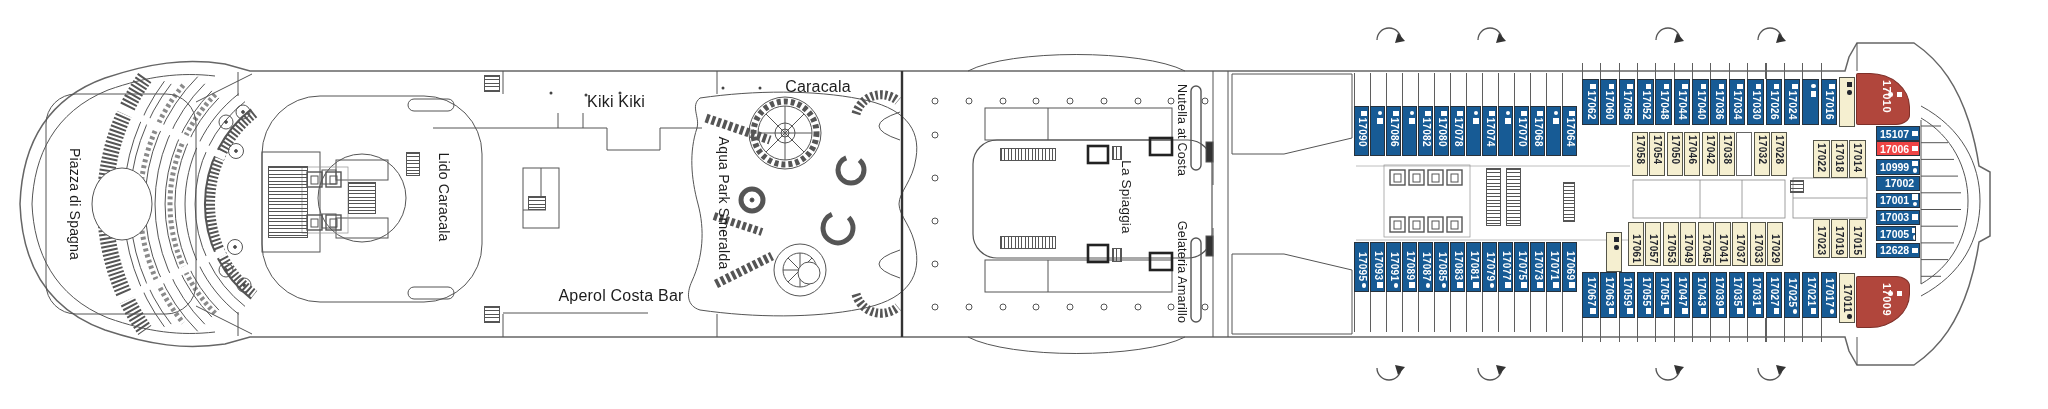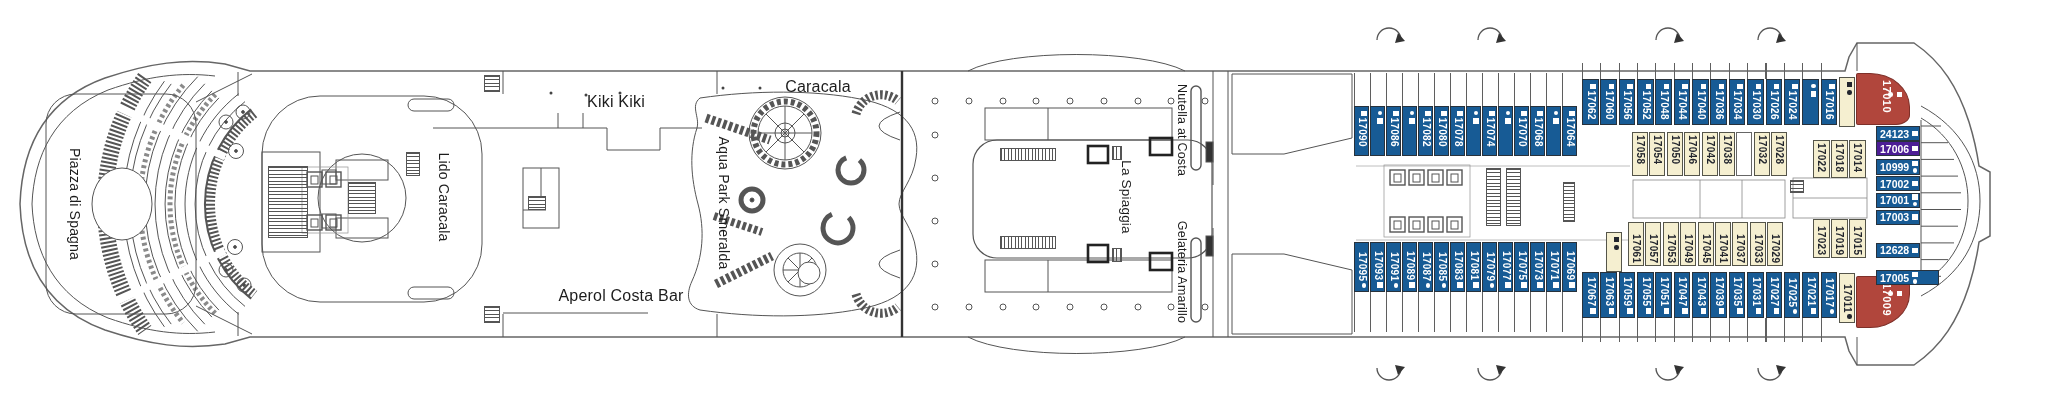--- a/index.html
+++ b/index.html
@@ -328,58 +328,58 @@
         </span>
       </div>
       <div class="cab red v" style="left: 1856px; top: 276px; line-height: 52px; width: 54px; height: 52px; border-radius: 2px 14px 40px 2px / 2px 10px 34px 2px; background: rgb(177, 70, 60);">
         <span class="num">17009</span>
         <span class="sys" style="top: 12px;">
           <i class="sy sq"></i>
           <i class="sy dot"></i>
         </span>
       </div>
       <div class="cab blue h" style="left: 1876px; top: 126px; width: 44px; height: 15.2px; background: rgb(23, 91, 149);">
-        <span class="num">24123</span>
-        <span class="sys">
-          <i class="sy sq"></i>
-        </span>
-      </div>
-      <div class="cab blue h" style="left: 1876px; top: 141px; width: 44px; height: 15.2px; background: #4c1d95;">
+        <span class="num">15107</span>
+        <span class="sys">
+          <i class="sy sq"></i>
+        </span>
+      </div>
+      <div class="cab blue h" style="left: 1876px; top: 141px; width: 44px; height: 15.2px; background: #ef4444;">
         <span class="num">17006</span>
         <span class="sys">
           <i class="sy sq"></i>
         </span>
       </div>
       <div class="cab blue h" style="left: 1876px; top: 159.4px; width: 44px; height: 15.2px; background: rgb(23, 91, 149);">
         <span class="num">10999</span>
         <span class="sys">
           <i class="sy sq"></i>
           <i class="sy dot"></i>
         </span>
       </div>
-      <div class="cab blue h" style="left: 1876px; top: 176.1px; width: 44px; height: 15.2px; background: rgb(23, 91, 149);">
+      <div class="cab blue h" style="left: 1876px; top: 176.1px; width: 44px; height: 15.2px; background: rgb(23, 91, 149); flex-direction: column;">
         <span class="num">17002</span>
         <span class="sys">
           <i class="sy sq"></i>
         </span>
       </div>
       <div class="cab blue h" style="left: 1876px; top: 192.8px; width: 44px; height: 15.2px; background: rgb(23, 91, 149);">
         <span class="num">17001</span>
         <span class="sys">
           <i class="sy sq"></i>
           <i class="sy dot"></i>
         </span>
       </div>
       <div class="cab blue h" style="left: 1876px; top: 209.5px; width: 44px; height: 15.2px; background: rgb(23, 91, 149);">
         <span class="num">17003</span>
         <span class="sys">
           <i class="sy sq"></i>
         </span>
       </div>
-      <div class="cab blue h" style="left: 1876px; top: 226.2px; width: 63px; height: 15.2px; background: rgb(23, 91, 149); margin-top: 44px;">
+      <div class="cab blue h" style="left: 1876px; top: 226.2px; width: 40px; height: 15.2px; background: rgb(23, 91, 149);">
         <span class="num">17005</span>
         <span class="sys">
           <i class="sy sq"></i>
           <i class="sy dot"></i>
         </span>
       </div>
       <div class="cab blue h" style="left: 1876px; top: 242.9px; width: 44px; height: 15.2px; background: rgb(23, 91, 149);">
         <span class="num">12628</span>
         <span class="sys">
           <i class="sy sq"></i>

